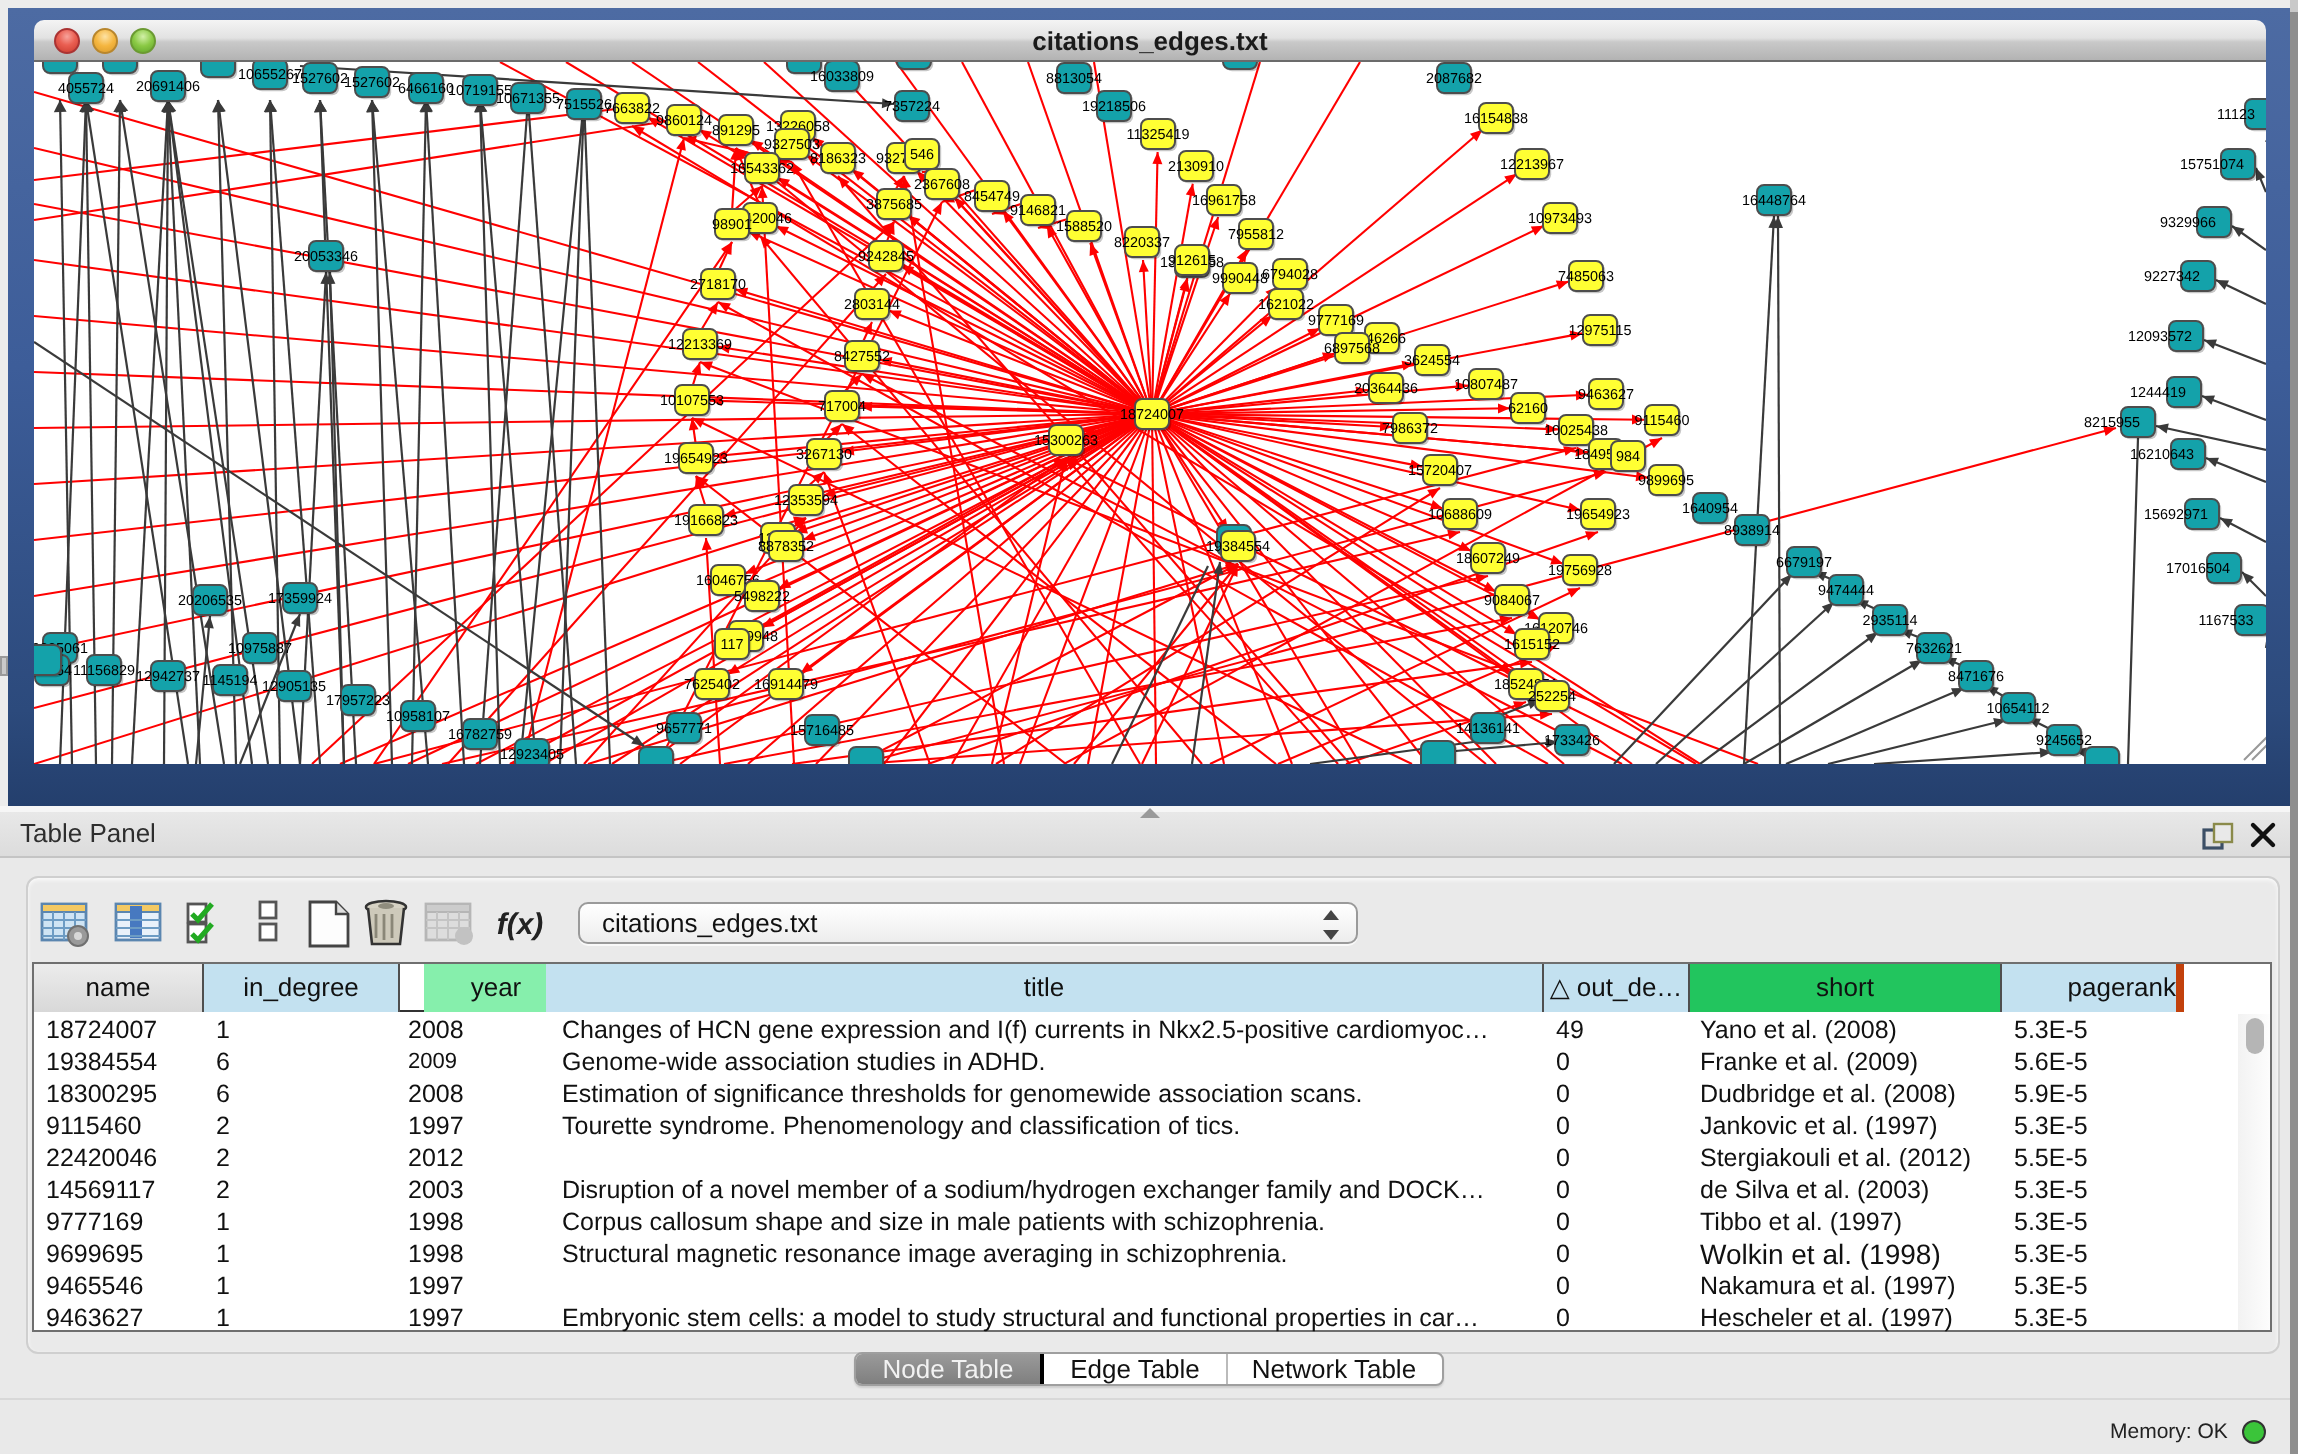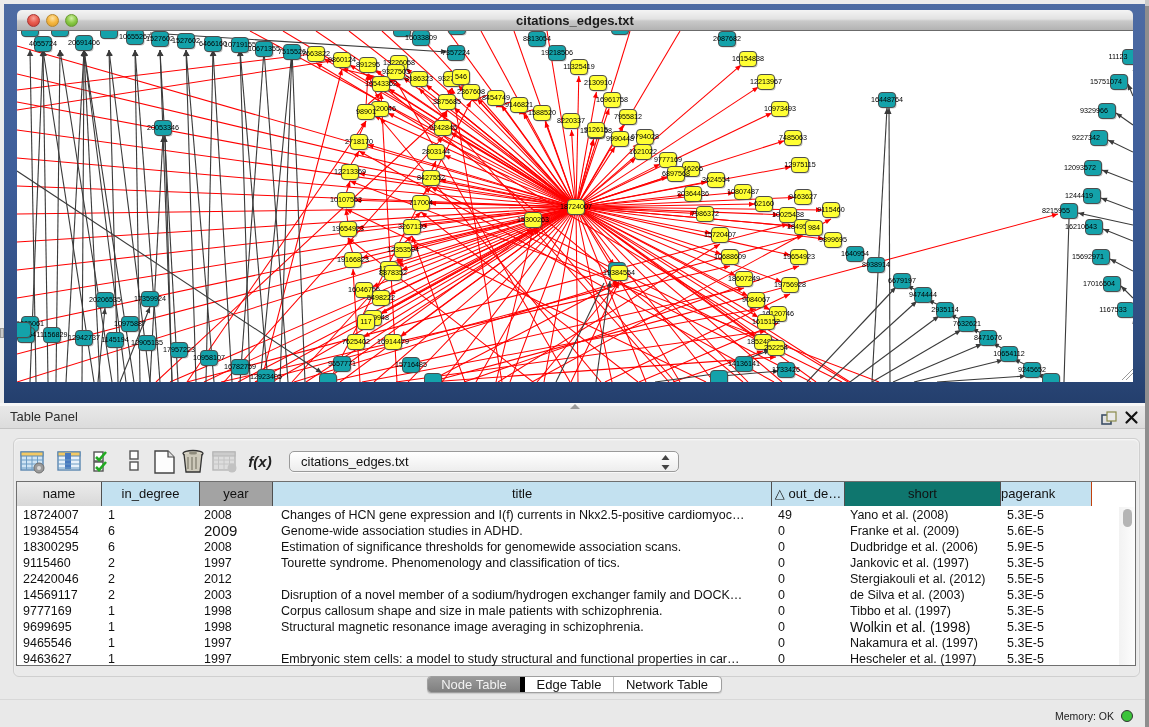--- a/index.html
+++ b/index.html
@@ -967,47 +967,47 @@
       <path d="M4.5,0 L8.5,5 L0.5,5 Z" fill="#444"></path>
         <path d="M4.5,15 L8.5,10 L0.5,10 Z" fill="#444"></path>
     </svg>
   </div>
 </div>
 
 <div class="abs" style="left:16px;top:481px;width:1120px;height:185px;background:#fff;border:1px solid #6f6f6f">
   <div class="abs" style="left:0;top:0;width:1075px;height:24px;border-bottom:1px solid #333">
     <div style="position:absolute;left:0px;top:0;width:85px;height:24px;background:linear-gradient(180deg,#ececec,#d8d8d8);border-right:1px solid #4f4f4f;box-sizing:border-box;text-align:center;line-height:24px;font-size:13px;color:#111">name</div>
       <div style="position:absolute;left:85px;top:0;width:98px;height:24px;background:#c3e1f0;border-right:1px solid #4f4f4f;box-sizing:border-box;text-align:center;line-height:24px;font-size:13px;color:#111">in_degree</div>
-      <div style="position:absolute;left:183px;top:0;width:73px;height:24px;background:#a3a3a3;border-right:1px solid #4f4f4f;box-sizing:border-box;text-align:center;line-height:24px;font-size:13px;color:#111">year</div>
+      <div style="position:absolute;left:195px;top:0;width:73px;height:24px;background:#86efac;border-right:1px solid #4f4f4f;box-sizing:border-box;text-align:center;line-height:24px;font-size:13px;color:#111">year</div>
       <div style="position:absolute;left:256px;top:0;width:499px;height:24px;background:#c3e1f0;border-right:1px solid #4f4f4f;box-sizing:border-box;text-align:center;line-height:24px;font-size:13px;color:#111">title</div>
       <div style="position:absolute;left:755px;top:0;width:73px;height:24px;background:#c3e1f0;border-right:1px solid #4f4f4f;box-sizing:border-box;text-align:center;line-height:24px;font-size:13px;color:#111">△ out_de…</div>
-      <div style="position:absolute;left:828px;top:0;width:156px;height:24px;background:#0f766e;border-right:1px solid #4f4f4f;box-sizing:border-box;text-align:center;line-height:24px;font-size:13px;color:#111">short</div>
-      <div style="position:absolute;left:984px;top:0;width:91px;height:24px;background:#c3e1f0;border-right:1px solid #c2410c;box-sizing:border-box;text-align:left;line-height:24px;font-size:13px;color:#111">pagerank</div>
+      <div style="position:absolute;left:828px;top:0;width:156px;height:24px;background:#22c55e;border-right:1px solid #4f4f4f;box-sizing:border-box;text-align:center;line-height:24px;font-size:13px;color:#111">short</div>
+      <div style="position:absolute;left:984px;top:0;width:91px;height:24px;background:#c3e1f0;border-right:4px solid #c2410c;box-sizing:border-box;text-align:right;line-height:24px;font-size:13px;color:#111">pagerank</div>
   </div>
   <div class="abs" style="left:0;top:25px;width:1102px;height:158px">
     <span style="position:absolute;left:6px;top:0px;width:75px;height:16px;line-height:16px;font-size:12.5px;color:#111;white-space:nowrap;overflow:hidden">18724007</span>
       <span style="position:absolute;left:91px;top:0px;width:88px;height:16px;line-height:16px;font-size:12.5px;color:#111;white-space:nowrap;overflow:hidden">1</span>
       <span style="position:absolute;left:187px;top:0px;width:65px;height:16px;line-height:16px;font-size:12.5px;color:#111;white-space:nowrap;overflow:hidden">2008</span>
       <span style="position:absolute;left:264px;top:0px;width:487px;height:16px;line-height:16px;font-size:12.5px;color:#111;white-space:nowrap;overflow:hidden">Changes of HCN gene expression and I(f) currents in Nkx2.5‑positive cardiomyoc…</span>
       <span style="position:absolute;left:761px;top:0px;width:63px;height:16px;line-height:16px;font-size:12.5px;color:#111;white-space:nowrap;overflow:hidden">49</span>
       <span style="position:absolute;left:833px;top:0px;width:147px;height:16px;line-height:16px;font-size:12.5px;color:#111;white-space:nowrap;overflow:hidden">Yano et al. (2008)</span>
       <span style="position:absolute;left:990px;top:0px;width:81px;height:16px;line-height:16px;font-size:12.5px;color:#111;white-space:nowrap;overflow:hidden">5.3E‑5</span>
       <span style="position:absolute;left:6px;top:16px;width:75px;height:16px;line-height:16px;font-size:12.5px;color:#111;white-space:nowrap;overflow:hidden">19384554</span>
       <span style="position:absolute;left:91px;top:16px;width:88px;height:16px;line-height:16px;font-size:12.5px;color:#111;white-space:nowrap;overflow:hidden">6</span>
-      <span style="position:absolute;left:187px;top:16px;width:65px;height:16px;line-height:16px;font-size:15px;color:#111;white-space:nowrap;overflow:hidden">2009</span>
+      <span style="position:absolute;left:187px;top:16px;width:65px;height:16px;line-height:16px;font-size:11px;color:#111;white-space:nowrap;overflow:hidden">2009</span>
       <span style="position:absolute;left:264px;top:16px;width:487px;height:16px;line-height:16px;font-size:12.5px;color:#111;white-space:nowrap;overflow:hidden">Genome‑wide association studies in ADHD.</span>
       <span style="position:absolute;left:761px;top:16px;width:63px;height:16px;line-height:16px;font-size:12.5px;color:#111;white-space:nowrap;overflow:hidden">0</span>
       <span style="position:absolute;left:833px;top:16px;width:147px;height:16px;line-height:16px;font-size:12.5px;color:#111;white-space:nowrap;overflow:hidden">Franke et al. (2009)</span>
       <span style="position:absolute;left:990px;top:16px;width:81px;height:16px;line-height:16px;font-size:12.5px;color:#111;white-space:nowrap;overflow:hidden">5.6E‑5</span>
       <span style="position:absolute;left:6px;top:32px;width:75px;height:16px;line-height:16px;font-size:12.5px;color:#111;white-space:nowrap;overflow:hidden">18300295</span>
       <span style="position:absolute;left:91px;top:32px;width:88px;height:16px;line-height:16px;font-size:12.5px;color:#111;white-space:nowrap;overflow:hidden">6</span>
       <span style="position:absolute;left:187px;top:32px;width:65px;height:16px;line-height:16px;font-size:12.5px;color:#111;white-space:nowrap;overflow:hidden">2008</span>
       <span style="position:absolute;left:264px;top:32px;width:487px;height:16px;line-height:16px;font-size:12.5px;color:#111;white-space:nowrap;overflow:hidden">Estimation of significance thresholds for genomewide association scans.</span>
       <span style="position:absolute;left:761px;top:32px;width:63px;height:16px;line-height:16px;font-size:12.5px;color:#111;white-space:nowrap;overflow:hidden">0</span>
-      <span style="position:absolute;left:833px;top:32px;width:147px;height:16px;line-height:16px;font-size:12.5px;color:#111;white-space:nowrap;overflow:hidden">Dudbridge et al. (2006)</span>
+      <span style="position:absolute;left:833px;top:32px;width:147px;height:16px;line-height:16px;font-size:12.5px;color:#111;white-space:nowrap;overflow:hidden">Dudbridge et al. (2008)</span>
       <span style="position:absolute;left:990px;top:32px;width:81px;height:16px;line-height:16px;font-size:12.5px;color:#111;white-space:nowrap;overflow:hidden">5.9E‑5</span>
       <span style="position:absolute;left:6px;top:48px;width:75px;height:16px;line-height:16px;font-size:12.5px;color:#111;white-space:nowrap;overflow:hidden">9115460</span>
       <span style="position:absolute;left:91px;top:48px;width:88px;height:16px;line-height:16px;font-size:12.5px;color:#111;white-space:nowrap;overflow:hidden">2</span>
       <span style="position:absolute;left:187px;top:48px;width:65px;height:16px;line-height:16px;font-size:12.5px;color:#111;white-space:nowrap;overflow:hidden">1997</span>
       <span style="position:absolute;left:264px;top:48px;width:487px;height:16px;line-height:16px;font-size:12.5px;color:#111;white-space:nowrap;overflow:hidden">Tourette syndrome. Phenomenology and classification of tics.</span>
       <span style="position:absolute;left:761px;top:48px;width:63px;height:16px;line-height:16px;font-size:12.5px;color:#111;white-space:nowrap;overflow:hidden">0</span>
       <span style="position:absolute;left:833px;top:48px;width:147px;height:16px;line-height:16px;font-size:12.5px;color:#111;white-space:nowrap;overflow:hidden">Jankovic et al. (1997)</span>
       <span style="position:absolute;left:990px;top:48px;width:81px;height:16px;line-height:16px;font-size:12.5px;color:#111;white-space:nowrap;overflow:hidden">5.3E‑5</span>
       <span style="position:absolute;left:6px;top:64px;width:75px;height:16px;line-height:16px;font-size:12.5px;color:#111;white-space:nowrap;overflow:hidden">22420046</span>
       <span style="position:absolute;left:91px;top:64px;width:88px;height:16px;line-height:16px;font-size:12.5px;color:#111;white-space:nowrap;overflow:hidden">2</span>
@@ -1051,19 +1051,19 @@
       <span style="position:absolute;left:990px;top:144px;width:81px;height:16px;line-height:16px;font-size:12.5px;color:#111;white-space:nowrap;overflow:hidden">5.3E‑5</span>
   </div>
 
   <div class="abs" style="left:1102px;top:25px;width:16px;height:158px;background:linear-gradient(90deg,#f2f2f2,#fdfdfd)">
     <div class="abs" style="left:4px;top:2px;width:9px;height:18px;border-radius:5px;background:#b5b5b5"></div>
   </div>
 </div>
 
 <div class="abs" style="left:427px;top:676px;width:295px;height:17px;border:1px solid #9f9f9f;border-radius:4px;background:#fff;font-size:13px;display:flex;overflow:hidden;box-shadow:0 1px 1px rgba(0,0,0,.12)">
   <div style="width:92px;text-align:center;line-height:16px;background:linear-gradient(180deg,#9a9a9a,#7f7f7f);color:#f2f2f2">Node Table</div>
-  <div style="width:93px;text-align:center;line-height:16px;border-left:5px solid #000000;color:#111">Edge Table</div>
+  <div style="width:93px;text-align:center;line-height:16px;border-left:2px solid #000000;color:#111">Edge Table</div>
   <div style="width:107px;text-align:center;line-height:16px;border-left:1px solid #bbb;color:#111">Network Table</div>
 </div>
 <div class="abs" style="left:0;top:699px;width:1145px;height:1px;background:#d8d8d8"></div>
 
 <div class="abs" style="left:1055px;top:710px;font-size:10.5px;color:#222">Memory: OK</div>
 <div class="abs" style="left:1121px;top:710px;width:12px;height:12px;border-radius:50%;background:#3bc43a;border:1px solid #333"></div>
 
 </body></html>

